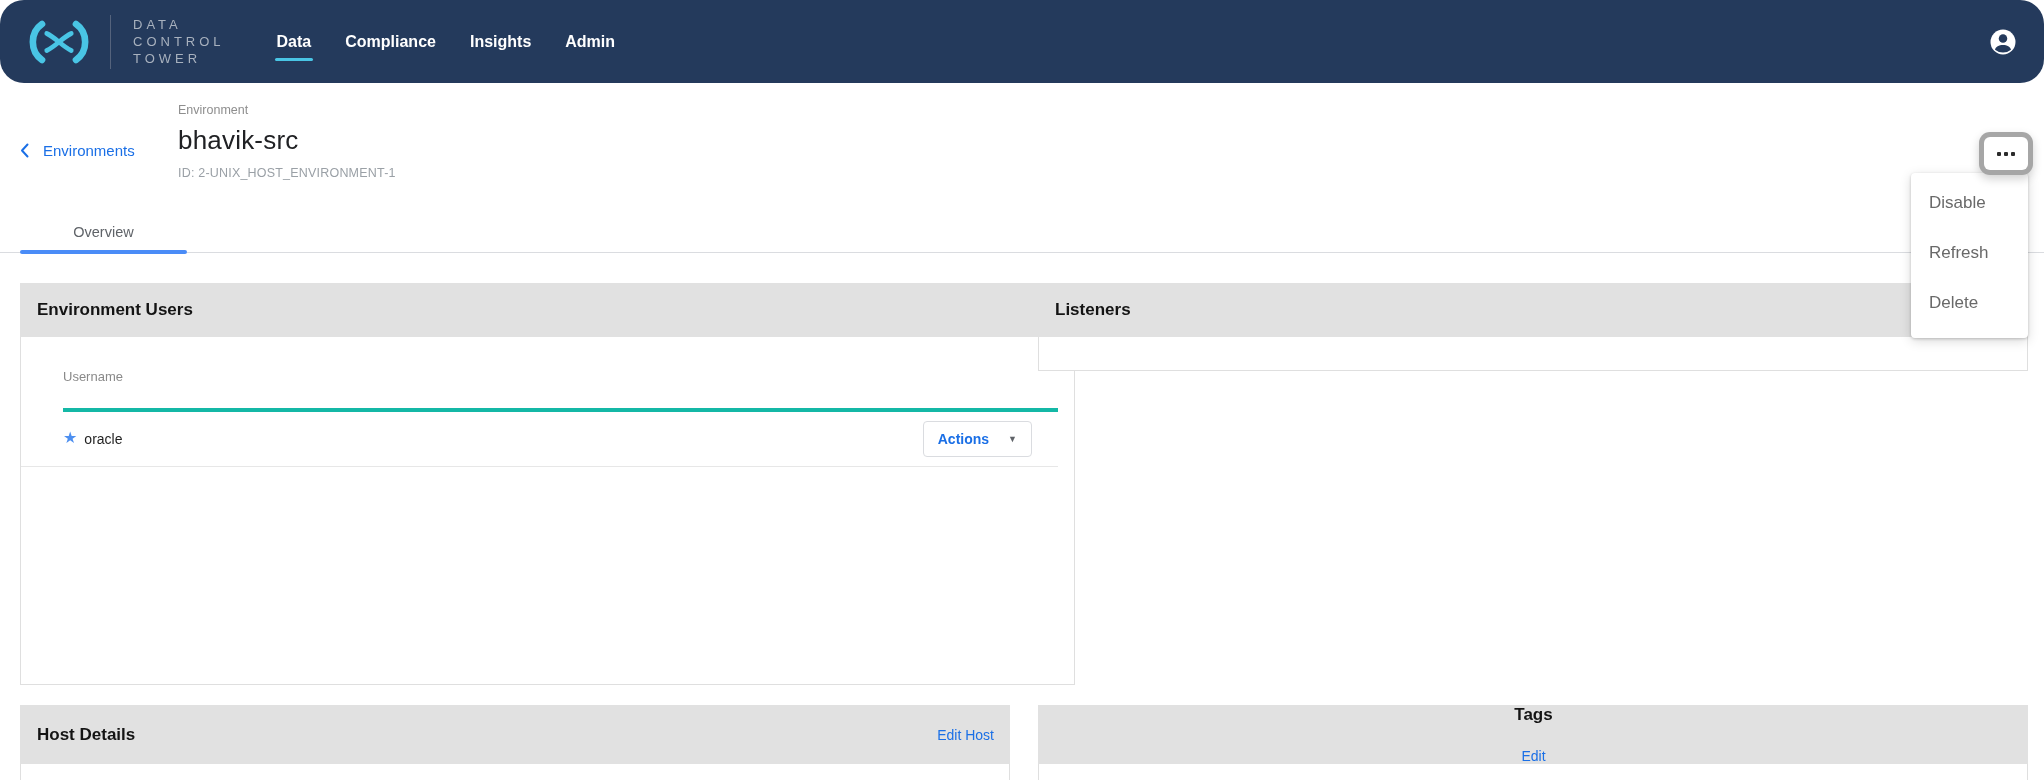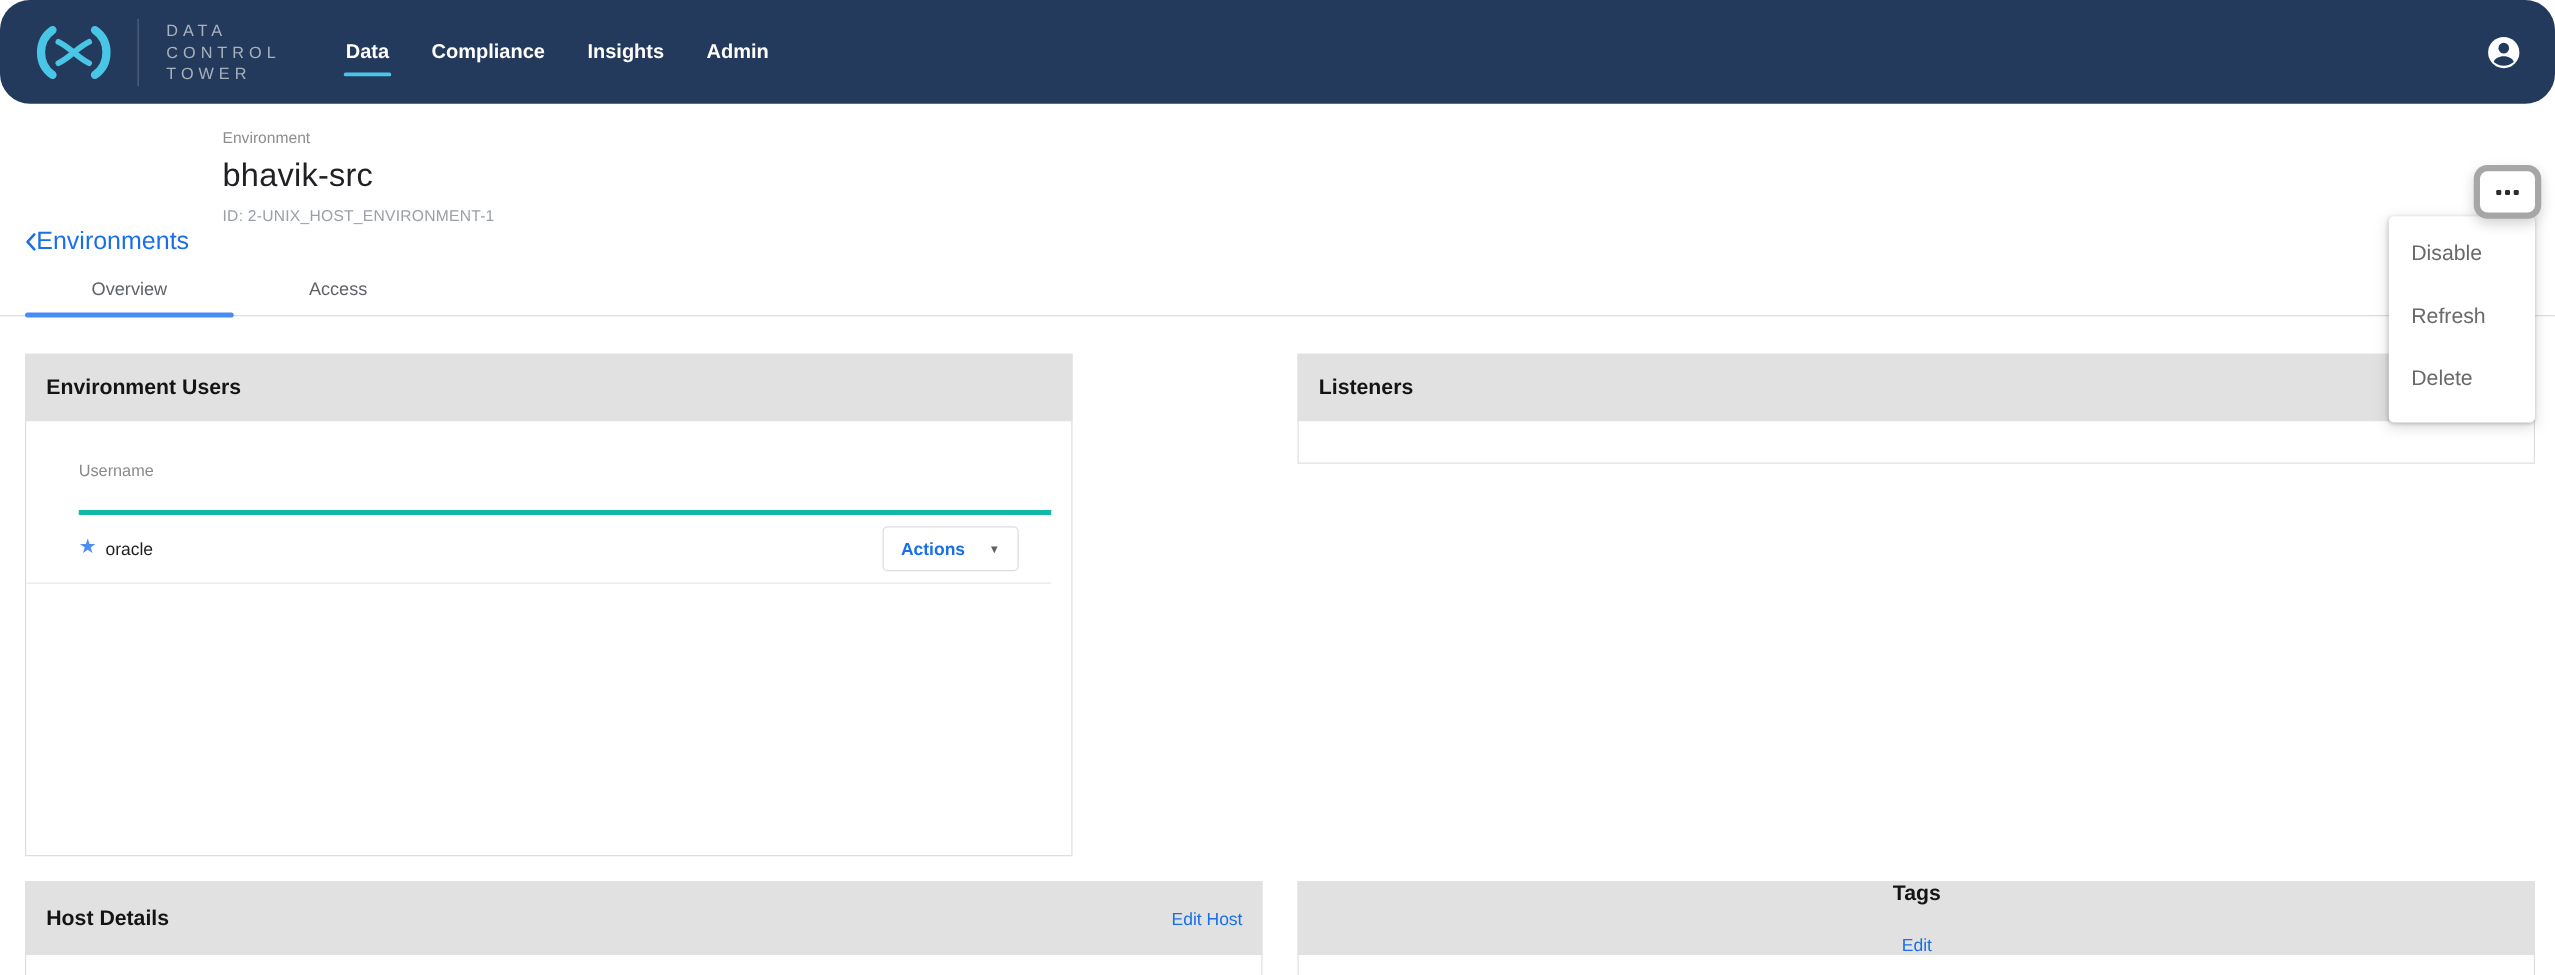--- a/index.html
+++ b/index.html
@@ -23,22 +23,22 @@
   .nav-item { color:#ffffff; font-size:16px; font-weight:700; position:relative; padding:6px 2px; cursor:pointer; }
   .nav-item.active::after {
     content:""; position:absolute; left:0; right:0; bottom:-4px; height:3px;
     background:#49C5E5; border-radius:2px;
   }
   .nav-right { margin-left:auto; display:flex; align-items:center; }
   .account-icon { width:30px; height:30px; cursor:pointer; }
 
   
   .back-link {
-    position:absolute; left:20px; top:142px; display:flex; align-items:center; 
-    color:#1A6FE6; font-size:20px; cursor:pointer;margin-top:40px;
+    position:absolute; left:20px; top:142px; display:flex; align-items:center; gap:14px;
+    color:#1A6FE6; font-size:15px; cursor:pointer;
   }
   .entity-block { position:absolute; left:178px; top:103px; }
   .entity-label { color:#8E8E8E; font-size:12.5px; }
   .page-title { color:#202124; font-size:26px; font-weight:500; margin-top:8px; letter-spacing:0.2px; }
   .entity-id { color:#9AA0A6; font-size:12.5px; margin-top:10px; letter-spacing:0.2px; }
 
   
   .kebab-btn {
     position:absolute; left:1984px; top:137px; width:44px; height:33px;
     background:#ffffff; border:none; border-radius:6px; cursor:pointer;
@@ -69,21 +69,21 @@
 
   
   .card { position:absolute; background:#ffffff; border:1px solid #DFDFDF; }
   .card-header {
     background:#E1E1E1; display:flex; align-items:center; justify-content:space-between;
     padding:0 16px 0 17px; margin:-1px -1px 0 -1px;
   }
   .card-header-title { font-size:17px; font-weight:700; color:#141414; }
   .card-header-link { font-size:14px; color:#1A6FE6; cursor:pointer; }
 
-  .card-env-users { left:20px; top:283px; width:838px; height:402px; }
+  .card-env-users { left:20px; top:283px; width:1055px; height:402px; }
   .card-env-users .card-header { height:54px; }
   .card-listeners { left:1038px; top:283px; width:990px; height:88px; }
   .card-listeners .card-header { height:54px; }
   .card-host { left:20px; top:705px; width:990px; height:110px; }
   .card-host .card-header { height:59px; }
   .card-tags { left:1038px; top:705px; width:990px; height:110px; }
   .card-tags .card-header { height:59px;flex-direction:column; }
 
   
   .table-head {
@@ -159,21 +159,20 @@
   </button>
 
   <div class="dropdown-menu">
     <div class="menu-item">Disable</div>
     <div class="menu-item">Refresh</div>
     <div class="menu-item">Delete</div>
   </div>
 
   <div class="tabs">
     <div class="tab active">Overview</div>
-    <div class="tab">Access</div>
   </div>
 
   <div class="card card-env-users">
     <div class="card-header">
       <span class="card-header-title">Environment Users</span>
     </div>
     <div class="table-head">Username</div>
     <div class="table-row">
       <span class="row-user">
         <span class="star-icon">★</span>

